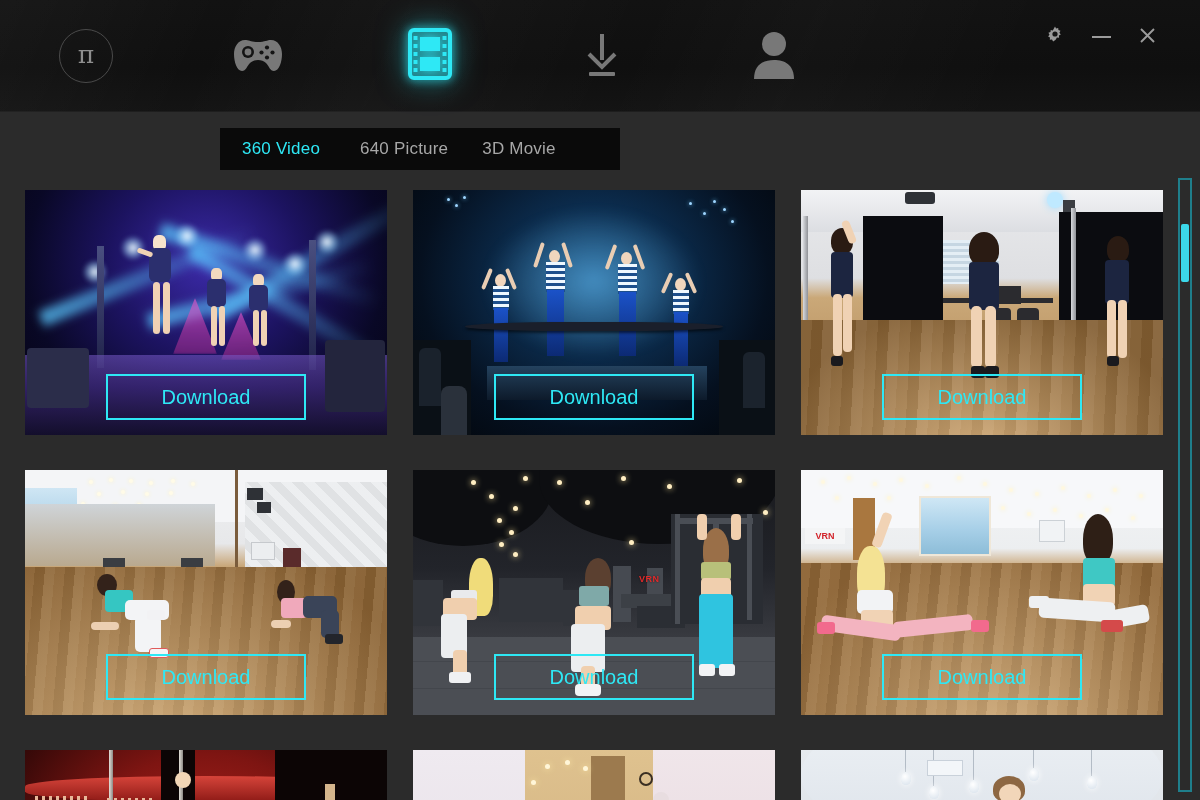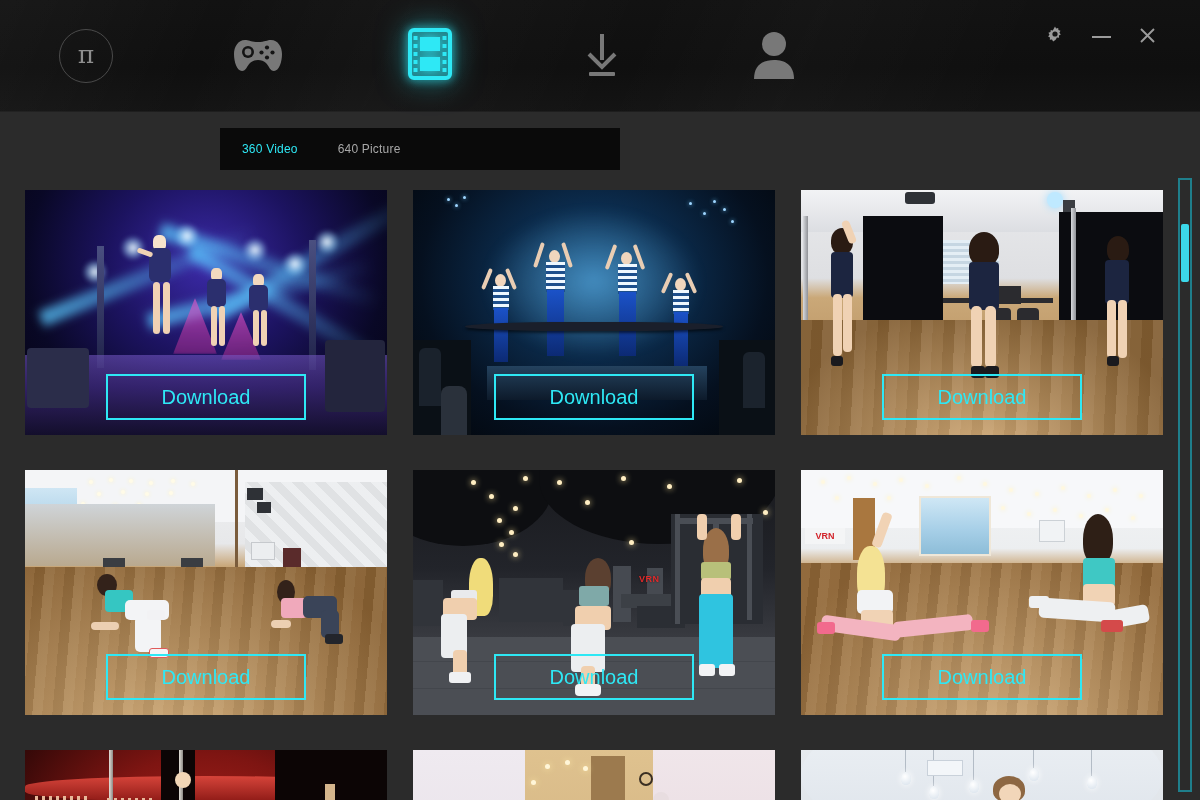--- a/index.html
+++ b/index.html
@@ -75,21 +75,21 @@
   
   .tabbar {
     position: absolute; top: 128px; left: 220px;
     width: 400px; height: 42px;
     background: #0a0a0a;
     display: flex; align-items: center;
   }
   .tab {
     height: 42px;
     display: flex; align-items: center; justify-content: center;
-    font-size: 12px;
+    font-size: 17px;
     color: #a7a7a7;
     cursor: pointer;
     letter-spacing: 0.2px;
   }
   .tab.t1 { padding: 0 22px 0 22px; }
   .tab.t2 { padding: 0 18px; }
   .tab.t3 { padding: 0 16px; }
   .tab.active { color: #2ee8f5; }
 
   
@@ -383,20 +383,21 @@
             <path stroke="#9b9b9b" stroke-width="1.9" d="M2 2 L15 15 M15 2 L2 15"></path>
           </svg>
         </span>
       </div>
     </div>
   </div>
 
   <div class="tabbar">
     <div class="tab t1 active">360 Video</div>
     <div class="tab t2">640 Picture</div>
+    <div class="tab t3">3D Movie</div>
   </div>
 
   <div class="grid">
 
     <div class="card" style="left:0px;   top:0px;">
       <div class="scene s1">
         <div class="beam b1"></div>
           <div class="beam b2"></div>
           <div class="beam b3"></div>
         <div class="beam b4"></div>

